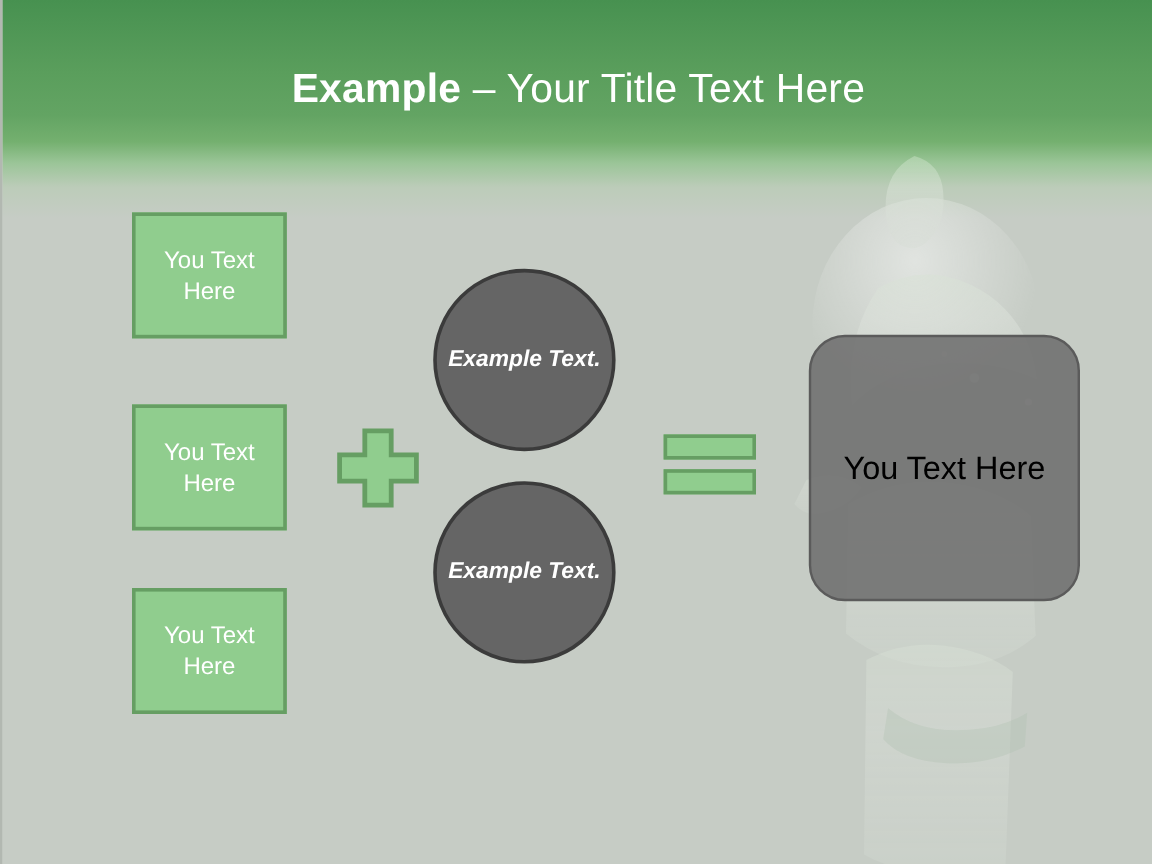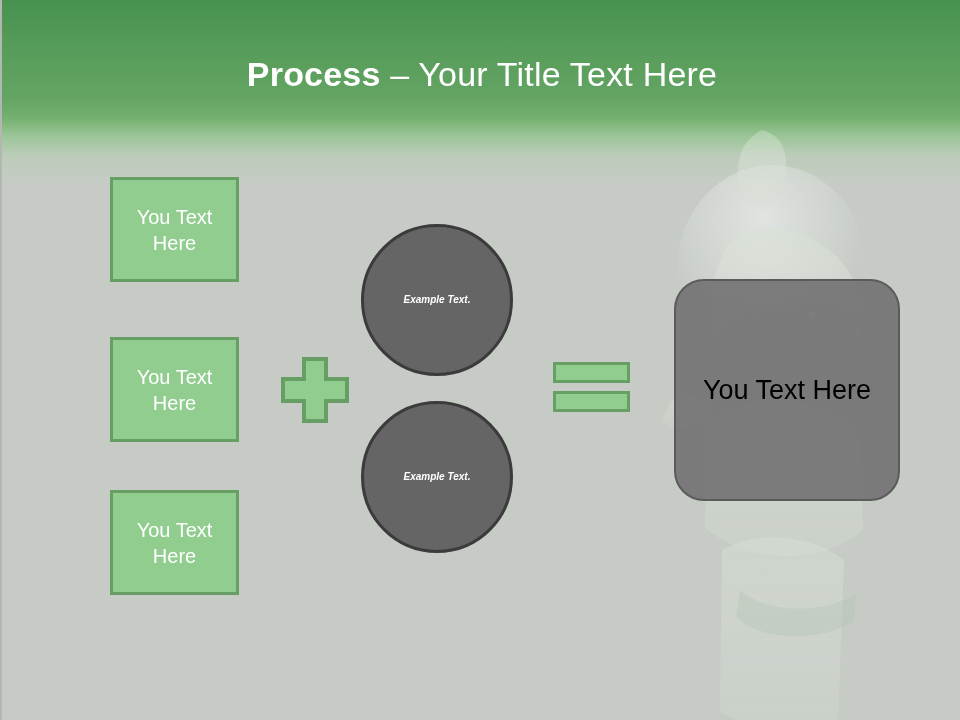--- a/index.html
+++ b/index.html
@@ -98,21 +98,21 @@
     height: 152px;
     border-radius: 50%;
     background: #656565;
     border: 3px solid #3b3b3b;
     box-sizing: border-box;
     display: flex;
     align-items: center;
     justify-content: center;
     text-align: center;
     color: #ffffff;
-    font-size: 10px;
+    font-size: 19px;
     line-height: 22px;
     font-weight: bold;
     font-style: italic;
   }
   .circle-1 { left: 359px; top: 224px; }
   .circle-2 { left: 359px; top: 401px; }
 
   
   .eqbar {
     position: absolute;
@@ -173,21 +173,21 @@
       <path d="M110 430 q30 -16 64 -12 q34 4 58 22 l-6 160 q-26 10 -58 8 q-36 -2 -60 -16 z" fill="url(#gh)" opacity="0.5"></path>
       <path d="M128 470 q26 22 70 18 q26 -2 46 -14 l-2 28 q-30 16 -66 14 q-36 -2 -52 -20 z" fill="#9fb6a0" opacity="0.35"></path>
       <path d="M60 280 q26 -10 46 6 q-12 18 -34 22 q-14 2 -22 -8 z" fill="url(#gh)" opacity="0.45"></path>
       <circle cx="200" cy="195" r="4" fill="#ffffff" opacity="0.7"></circle>
       <circle cx="245" cy="215" r="3" fill="#ffffff" opacity="0.6"></circle>
       <circle cx="175" cy="175" r="2.5" fill="#ffffff" opacity="0.7"></circle>
     </svg>
   </div>
 
   <div class="title">
-    <span class="strong">Process</span><span class="rest"> – Your Title Text Here</span>
+    <span class="strong">Example</span><span class="rest"> – Your Title Text Here</span>
   </div>
 
   <div class="gbox gbox-1">
     <span>You Text Here</span>
   </div>
   <div class="gbox gbox-2">
     <span>You Text Here</span>
   </div>
   <div class="gbox gbox-3">
     <span>You Text Here</span>

